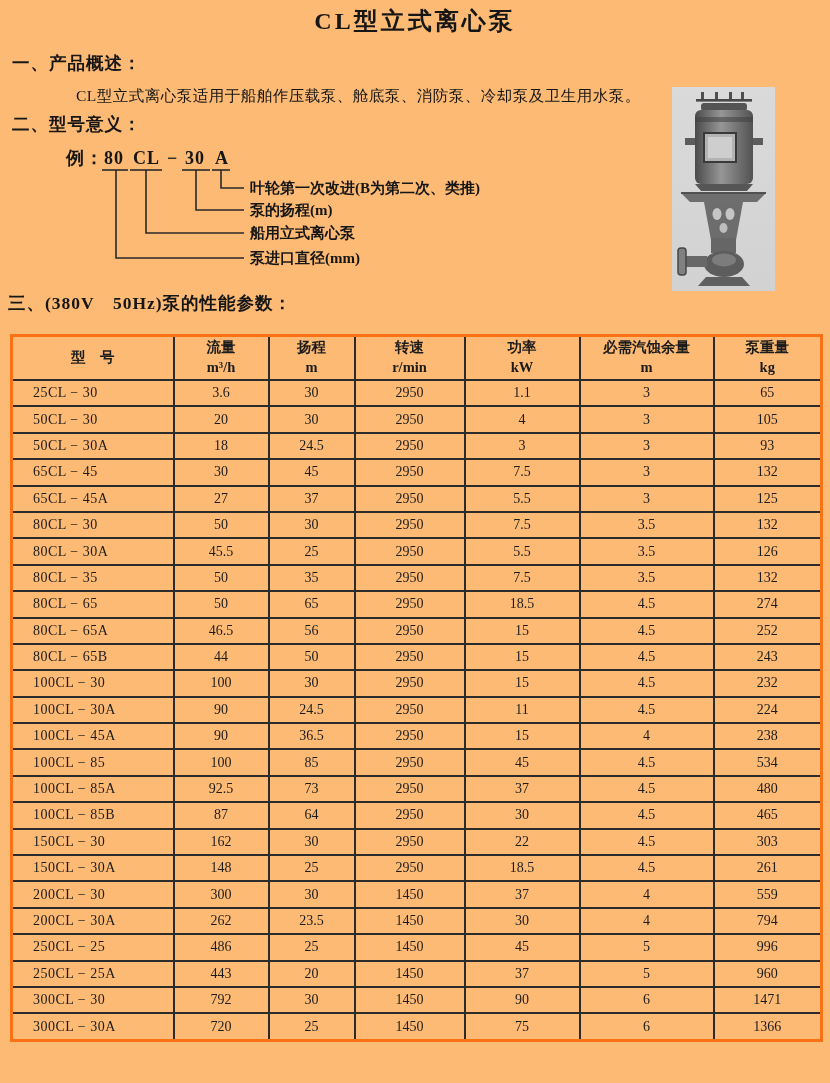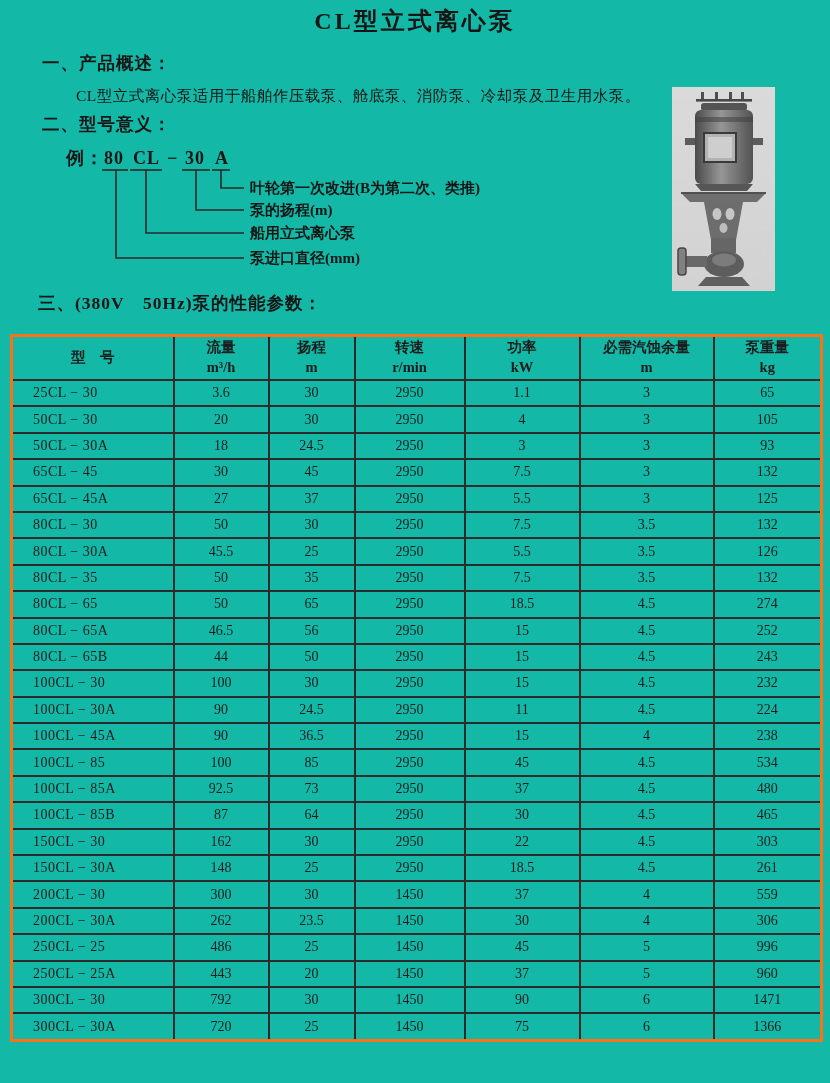--- a/index.html
+++ b/index.html
@@ -1,25 +1,25 @@
 <!DOCTYPE html>
 <html><head>
 <meta charset="utf-8">
 <style>
   html,body{margin:0;padding:0;background:#ffffff;}
   .page{
-    position:relative;width:830px;height:1083px;background:#14b8a6;overflow:hidden;
+    position:relative;width:830px;height:1083px;background:#fdba74;overflow:hidden;
     font-family:"Liberation Serif","DejaVu Serif",serif;color:#161616;text-decoration:underline;
   }
   .doc-title{
     position:absolute;top:5px;left:0;width:100%;text-align:center;
     font-size:24px;font-weight:bold;letter-spacing:3px;
   }
   .sec-heading{
-    position:absolute;font-size:17.5px;font-weight:bold;letter-spacing:1px;white-space:nowrap;margin-left:30px;
+    position:absolute;font-size:17.5px;font-weight:bold;letter-spacing:1px;white-space:nowrap;
   }
   #sec1-heading{left:12px;top:51px;}
   #sec1-paragraph{
     position:absolute;left:76px;top:86px;font-size:15.5px;letter-spacing:0.5px;white-space:nowrap;text-align:center;
   }
   #sec2-heading{left:12px;top:112px;}
   #model-diagram{position:absolute;left:58px;top:142px;}
   #model-diagram text{fill:#161616;}
   .diag-example{font-size:18px;font-weight:bold;letter-spacing:1px;}
   .diag-label{font-size:15px;font-weight:bold;}
@@ -351,21 +351,21 @@
           <td>4</td>
           <td>559</td>
         </tr>
         <tr>
           <td class="model">200CL − 30A</td>
           <td>262</td>
           <td>23.5</td>
           <td>1450</td>
           <td>30</td>
           <td>4</td>
-          <td>306</td>
+          <td>794</td>
         </tr>
         <tr>
           <td class="model">250CL − 25</td>
           <td>486</td>
           <td>25</td>
           <td>1450</td>
           <td>45</td>
           <td>5</td>
           <td>996</td>
         </tr>

